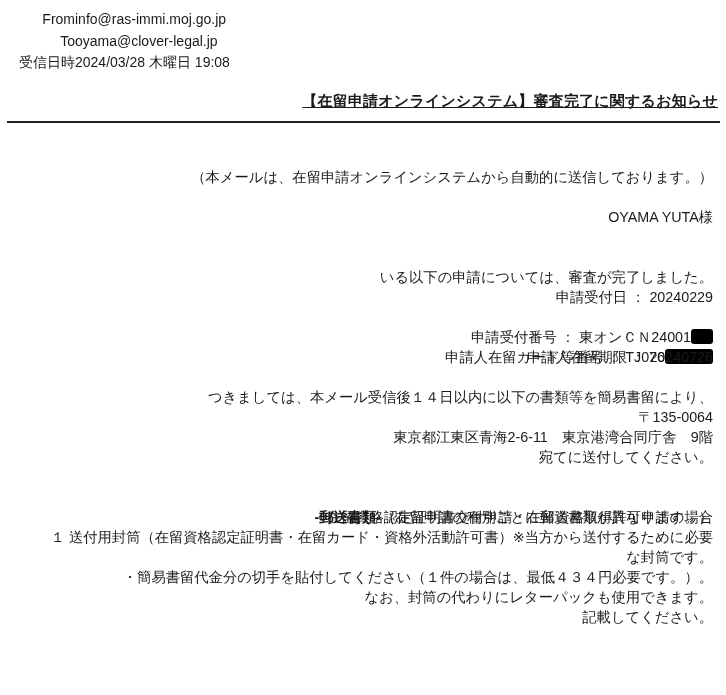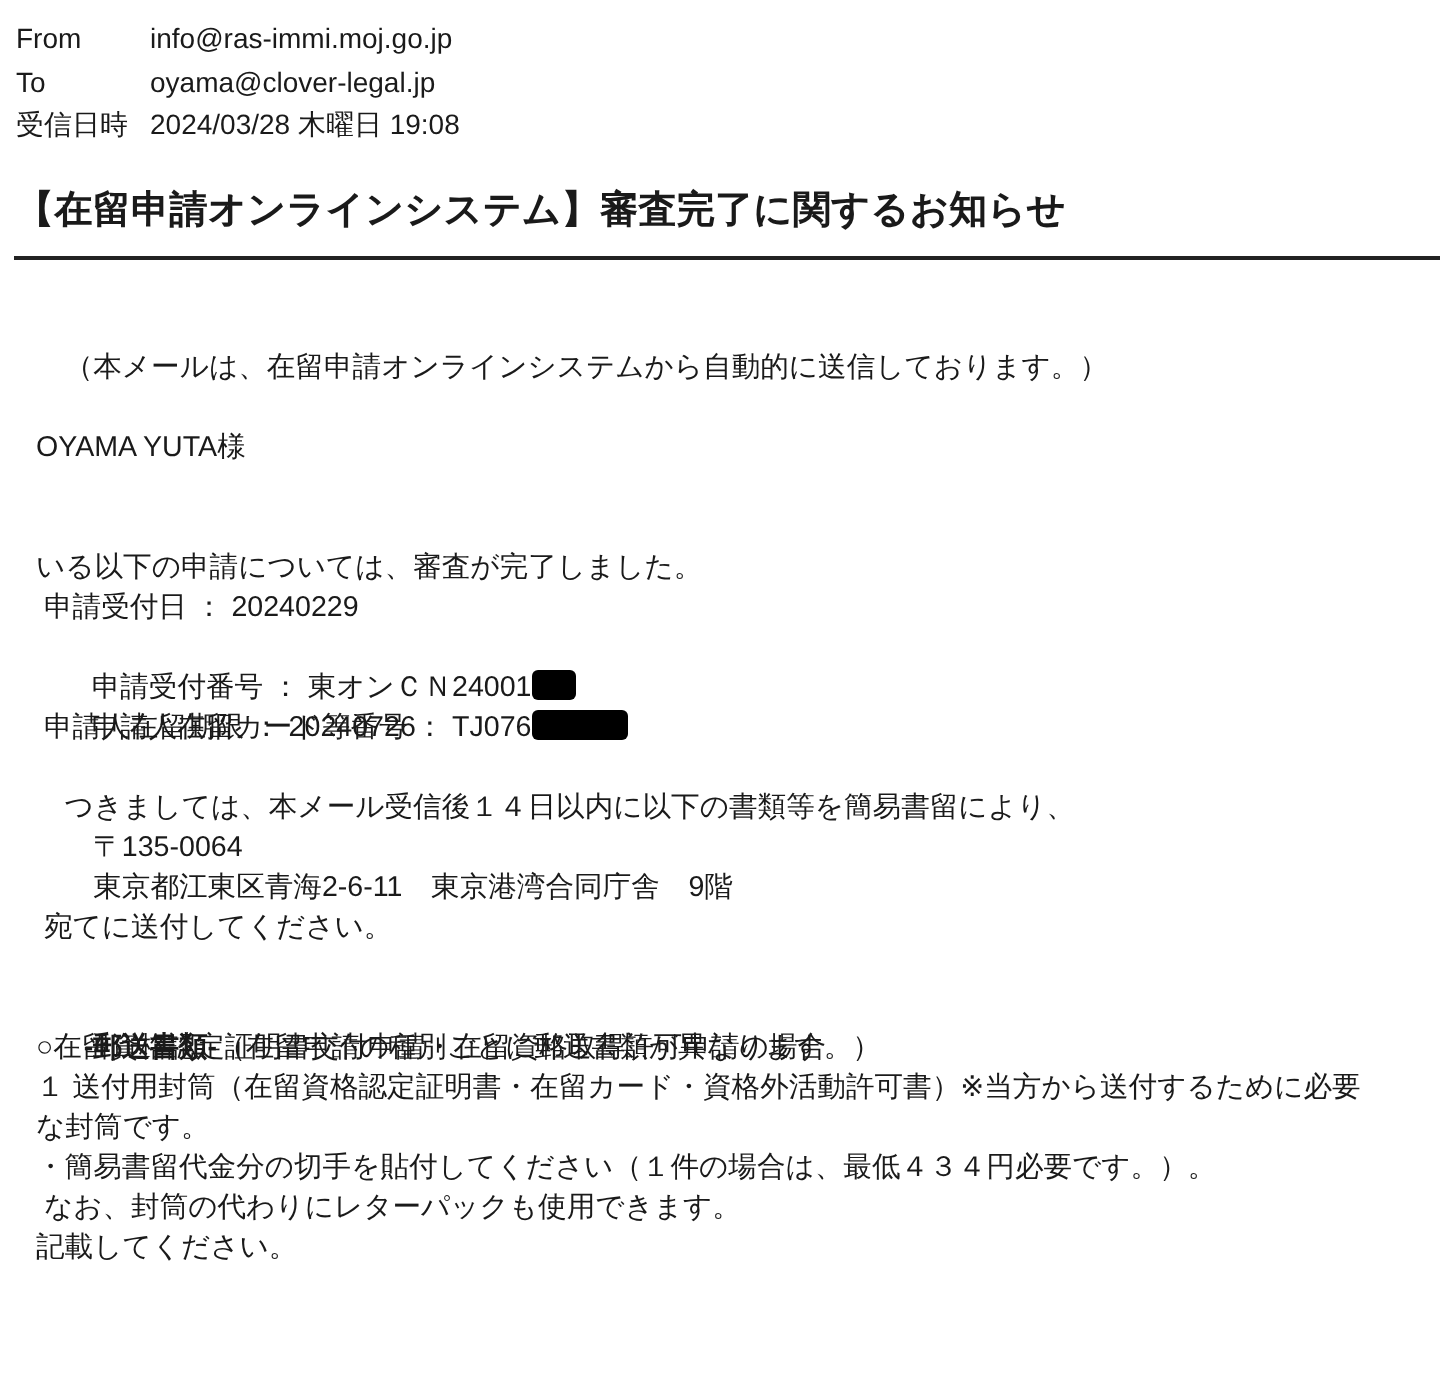--- a/index.html
+++ b/index.html
@@ -3,31 +3,32 @@
 <meta charset="utf-8">
 <style>
   html,body { margin:0; padding:0; background:#ffffff; }
   .page {
     position:relative;
     width:726px; height:695px;
     background:#ffffff;
     overflow:hidden;
     font-family:"Liberation Sans","DejaVu Sans",sans-serif;
     color:#1a1a1a;
+    text-align:right;
   }
   
   .mail-header { padding:8px 16px 0 8px; }
   .hrow { display:flex; height:22px; align-items:center; font-size:14px; }
   .hlabel { width:67px; flex:none; white-space:pre; }
   .hvalue { white-space:pre; }
   
   .subject {
     margin:18px 8px 0 8px;
-    font-size:19px; font-weight:bold;
-    white-space:pre; letter-spacing:0.2px;
+    font-size:15px; font-weight:bold;
+    white-space:pre; letter-spacing:0.2px;text-decoration:underline;
   }
   .divider {
     border:none; border-top:2px solid #222222;
     margin:10px 6px 0 7px; height:0;
   }
   
   .mail-body { padding:44px 13px 0 18px; font-size:14.3px; }
   .line { height:20px; line-height:20px; white-space:pre; }
   .line span { white-space:pre; }
   .bold-seg { font-weight:bold; }

